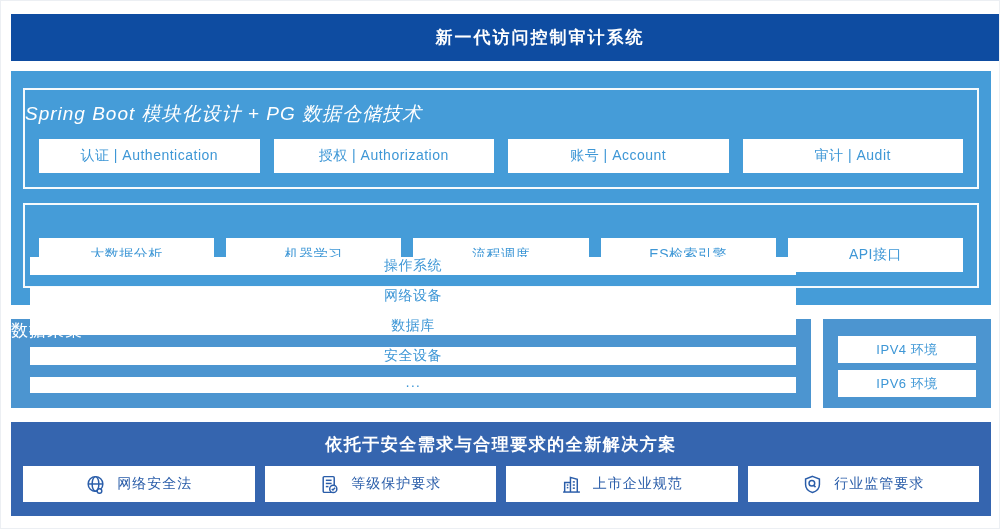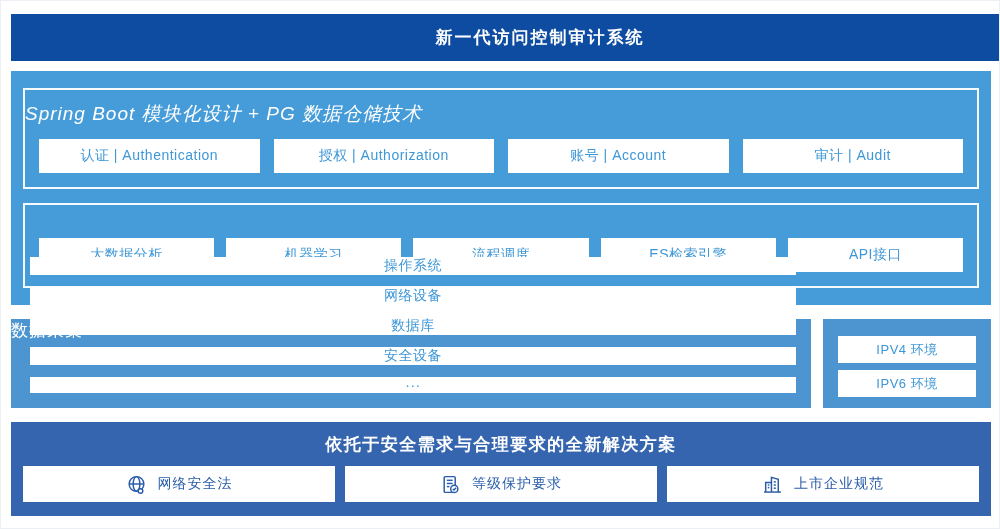--- a/index.html
+++ b/index.html
@@ -160,15 +160,25 @@
           <line x1="5.5" y1="10.5" x2="7" y2="10.5"></line>
           <line x1="5.5" y1="13" x2="7" y2="13"></line>
           <line x1="11.2" y1="7.5" x2="13.2" y2="7.5"></line>
           <line x1="11.2" y1="10.5" x2="13.2" y2="10.5"></line>
           <line x1="11.2" y1="13.5" x2="13.2" y2="13.5"></line>
         </svg>
       </span>
       <span>上市企业规范</span>
     </div>
 
+    <div class="solution-box">
+      <span>
+        <svg width="21" height="21" viewBox="0 0 20 20" fill="none" stroke="#2A5DA9" stroke-width="1.4">
+          <path d="M10 2.2 L16.6 4.8 V10 c0 4.2 -3.1 6.6 -6.6 7.6 C6.5 16.6 3.4 14.2 3.4 10 V4.8 Z"></path>
+          <circle cx="9.4" cy="8.8" r="2.7"></circle>
+          <line x1="11.3" y1="10.9" x2="12.9" y2="12.5"></line>
+        </svg>
+      </span>
+      <span>行业监管要求</span>
+    </div>
 
   </div>
 </div>
 
 </body></html>

